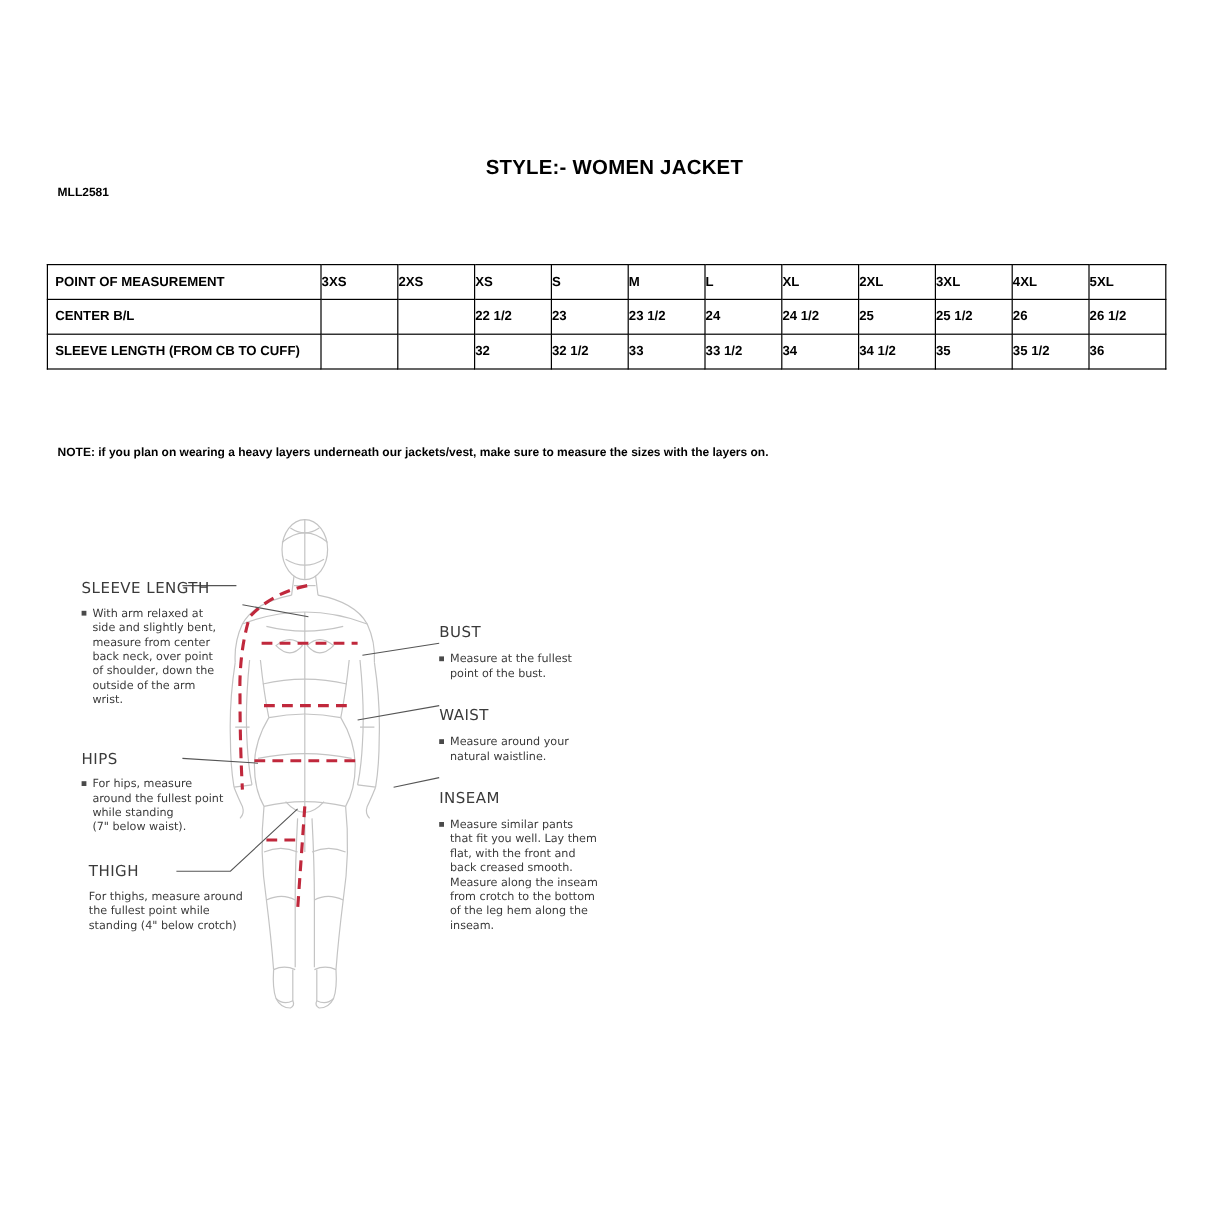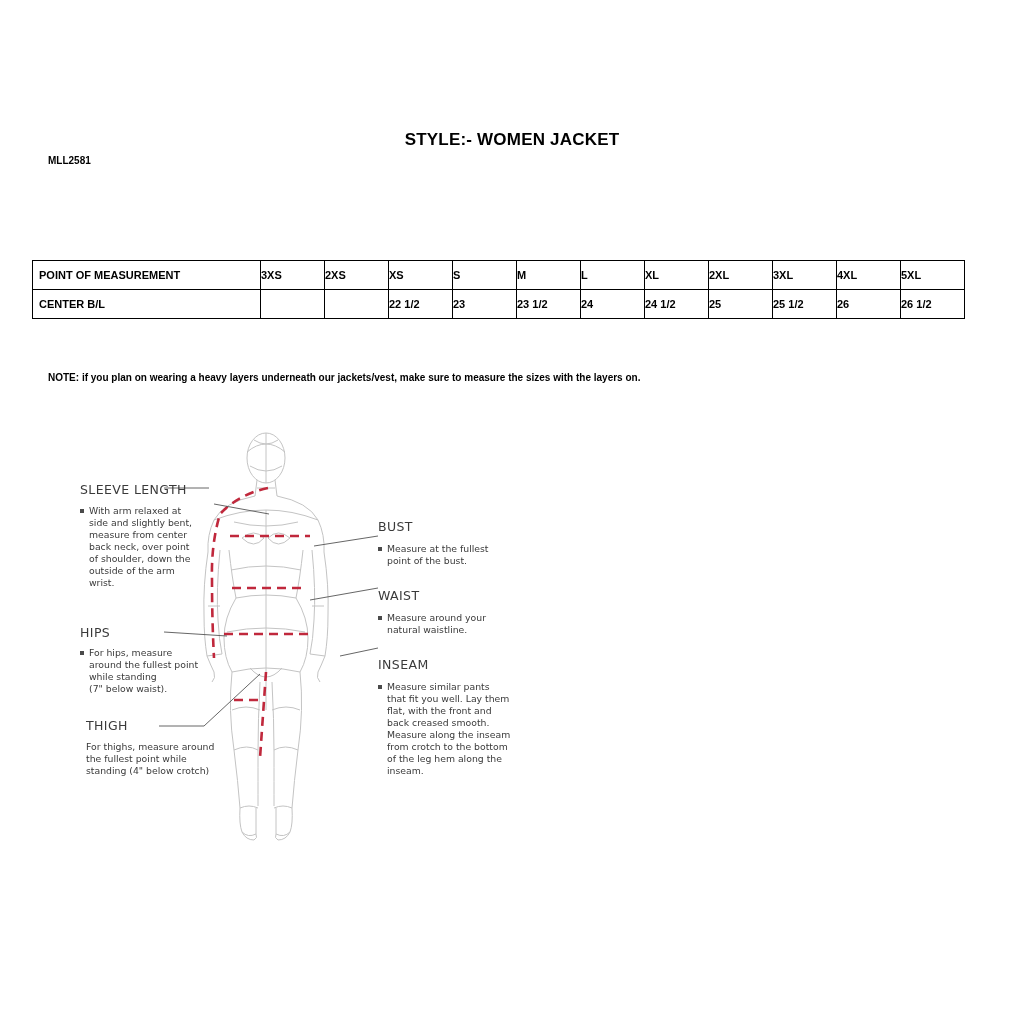--- a/index.html
+++ b/index.html
@@ -32,25 +32,24 @@
     top: 155px;
     left: 48px;
     font-size: 10px;
     font-weight: bold;
   }
 
   
   .size-table {
     position: absolute;
     top: 220px;
-    left: 32px;
+    left: 39px;
     width: 928px;
     border-collapse: collapse;
     table-layout: fixed;
-    margin-top: 40px;
   }
   .size-table td, .size-table th {
     border: 1px solid #000000;
     height: 28px;
     font-size: 11px;
     font-weight: bold;
     text-align: left;
     padding: 0;
   }
   .size-table .pom-cell {
@@ -67,21 +66,21 @@
     top: 372px;
     left: 48px;
     font-size: 10px;
     font-weight: bold;
   }
 
   
   .figure-area {
     position: absolute;
     top: 410px;
-    left: 64px;
+    left: 52px;
     width: 480px;
     height: 470px;
   }
   .figure-area svg { display: block; }
 
   .fig-heading {
     font-family: "DejaVu Sans", sans-serif;
     font-size: 12.5px;
     fill: #3a3a3a;
     letter-spacing: 0.4px;
@@ -138,20 +137,34 @@
       <td>22 1/2</td>
       <td>23</td>
       <td>23 1/2</td>
       <td>24</td>
       <td>24 1/2</td>
       <td>25</td>
       <td>25 1/2</td>
       <td>26</td>
       <td>26 1/2</td>
     </tr>
+    <tr>
+      <td class="pom-cell">SLEEVE LENGTH (FROM CB TO CUFF)</td>
+      <td></td>
+      <td></td>
+      <td>32</td>
+      <td>32 1/2</td>
+      <td>33</td>
+      <td>33 1/2</td>
+      <td>34</td>
+      <td>34 1/2</td>
+      <td>35</td>
+      <td>35 1/2</td>
+      <td>36</td>
+    </tr>
   </tbody>
 </table>
 
 <div class="note">NOTE: if you plan on wearing a heavy layers underneath our jackets/vest, make sure to measure the sizes with the layers on.</div>
 
 <div class="figure-area">
 <svg width="480" height="470" viewBox="0 0 480 470" xmlns="http://www.w3.org/2000/svg">
 
   <g fill="none" stroke="#c4c4c4" stroke-width="1">
 

